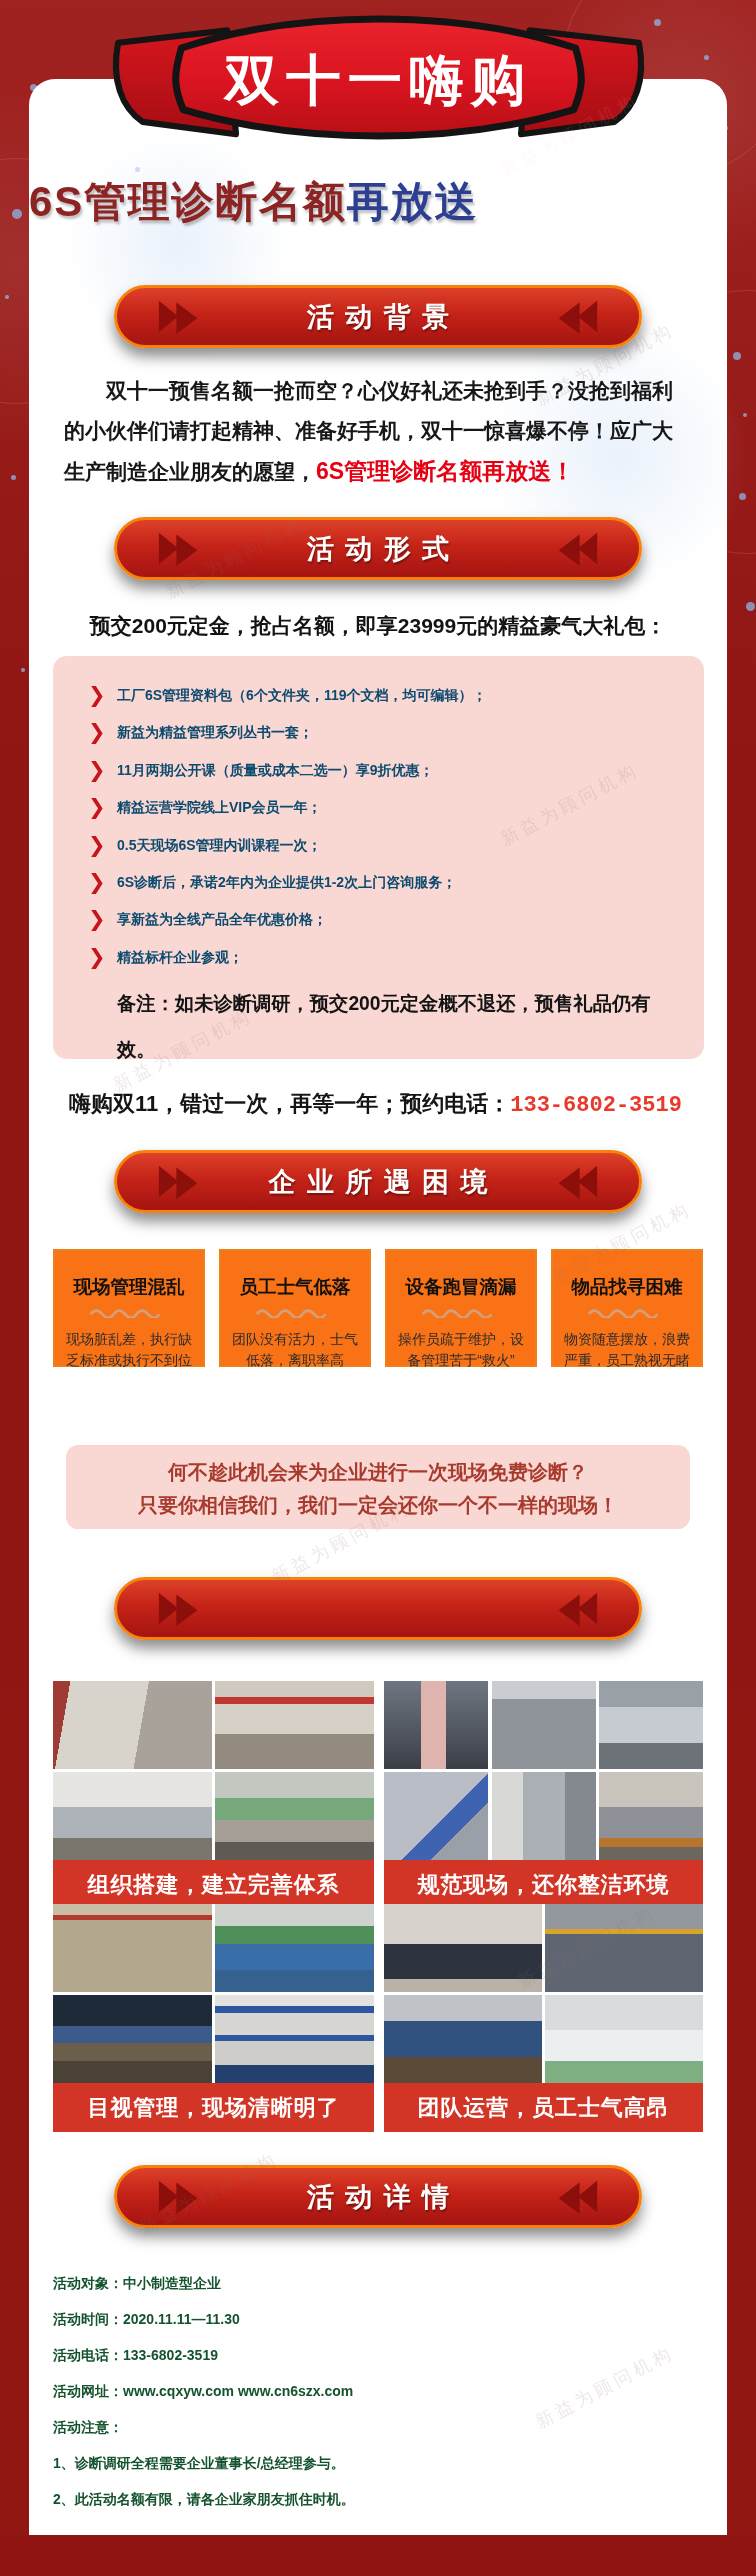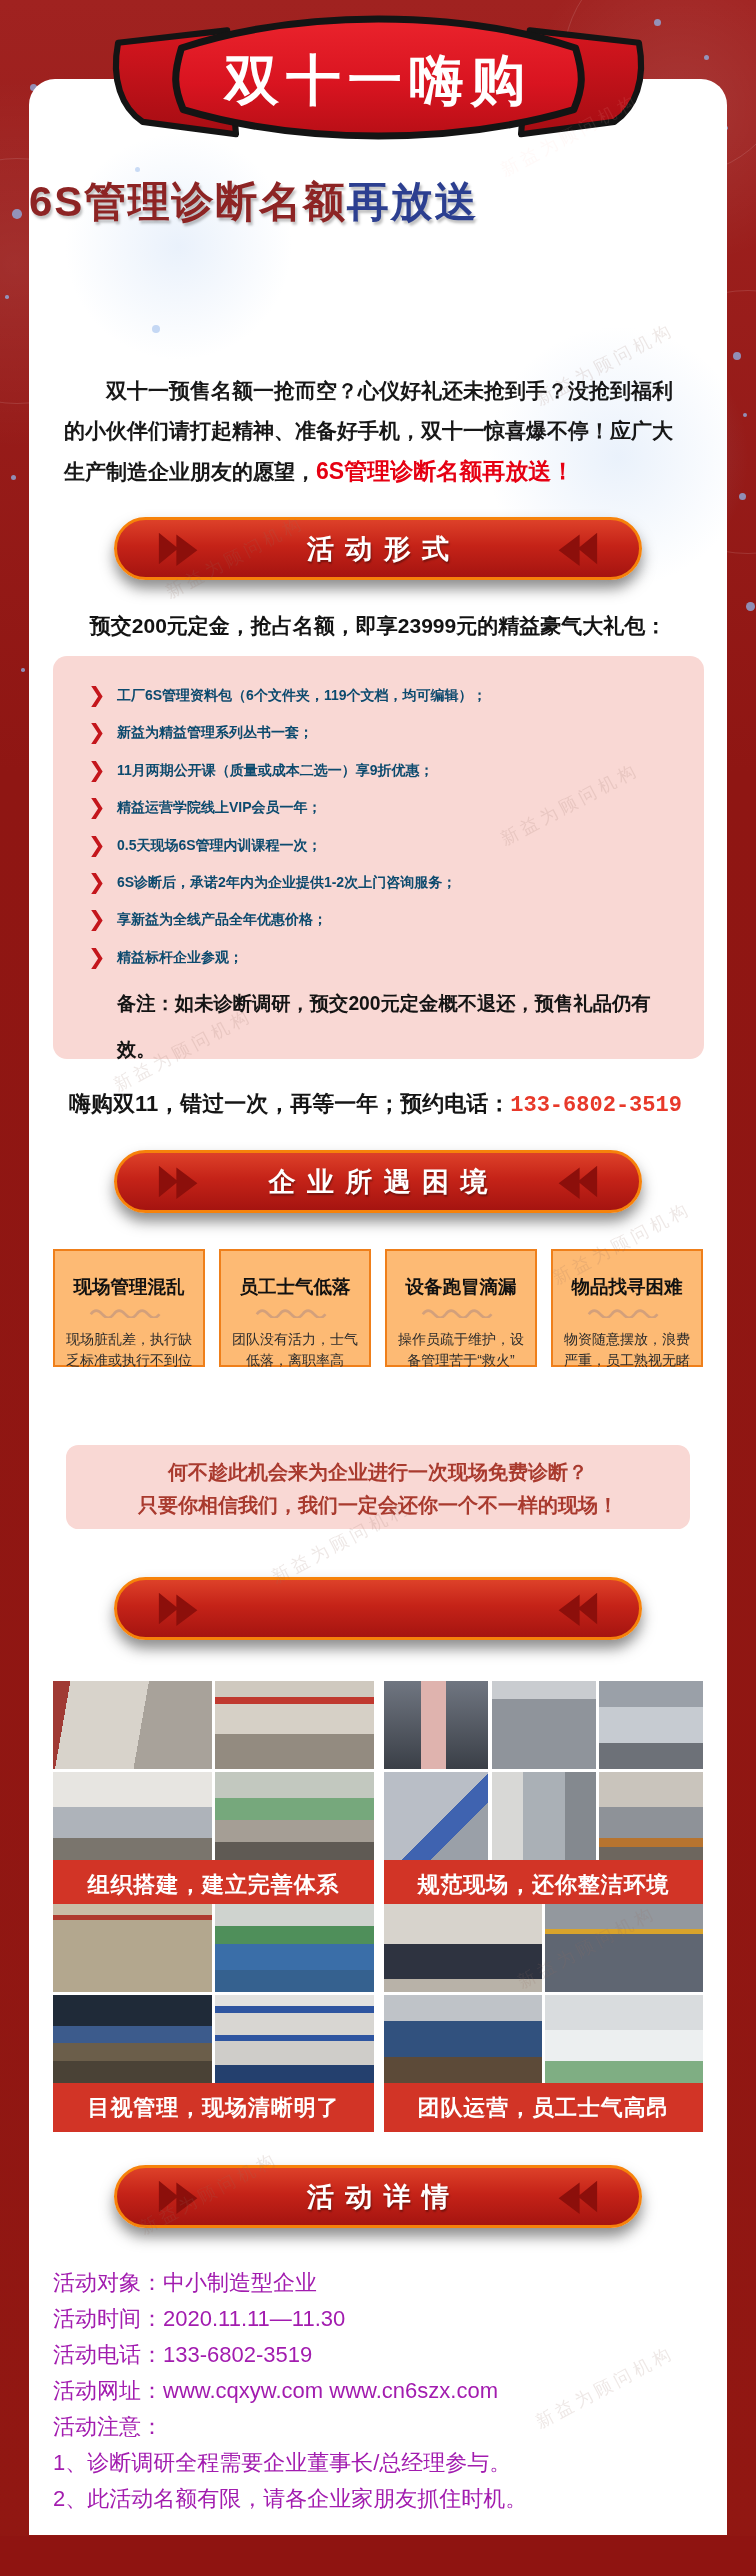--- a/index.html
+++ b/index.html
@@ -58,21 +58,21 @@
   .gift-item { display:flex; align-items:flex-start; margin-bottom:11.4px; }
   .gift-item .chev { color:#c4161c; font-weight:bold; font-size:21px; line-height:26px; margin-right:11.4px; }
   .gift-item .gtxt { font-size:14px; font-weight:bold; color:#0c4a6e; line-height:26px; }
   .gift-note { margin-left:29px; font-size:19.3px; font-weight:bold; color:#141414; line-height:46px; }
 
   .phoneline { position:absolute; top:1010px; left:40px; font-size:22px; font-weight:bold; color:#151515; }
   .phoneline .phone { color:#e8392a;font-family:Liberation Mono, monospace; }
 
   
   .diff-row { position:absolute; top:1170px; left:24px; width:651px; display:flex; gap:14px; }
-  .diff-box { width:152px; height:118px; background:#fdba74; border:2.6px solid #ef7f1a; text-align:center; }
+  .diff-box { width:152px; height:118px; background:#f97316; border:2.6px solid #ef7f1a; text-align:center; }
   .diff-title { margin-top:23px; font-size:18.5px; font-weight:bold; color:#111; }
   .diff-squiggle { margin:8.8px auto 10.6px; display:block; }
   .diff-desc { font-size:14px; color:#2b2b2b; line-height:21px; padding:0 7px; }
 
   .callout { position:absolute; top:1366px; left:37px; width:624px; height:84px;
     background:#f9d8d4; border-radius:12.3px; text-align:center; padding-top:11.4px; }
   .callout div { font-size:20px; font-weight:bold; color:#a93a2e; line-height:33px; }
 
   
   .photo-block { position:absolute; width:321px; background:#fff; }
@@ -98,21 +98,21 @@
   .pC2{background:linear-gradient(180deg,#cfd3cf 0 25%,#4f8f5a 25% 45%,#3a6ea8 45% 75%,#35618f 75%);}
   .pC3{background:linear-gradient(180deg,#1f2a38 0 35%,#3c5b8c 35% 55%,#6b5e4a 55% 75%,#4a4236 75%);}
   .pC4{background:linear-gradient(180deg,#e2e2e0 0 12%,#2e55a0 12% 20%,#d8d6d2 20% 45%,#2e55a0 45% 52%,#cfcdc9 52% 80%,#24406e 80%);}
   .pD1{background:linear-gradient(180deg,#d7d3cc 0 45%,#2e3340 45% 85%,#b8b2a8 85%);}
   .pD2{background:linear-gradient(180deg,#93989e 0 28%,#d9a42c 28% 34%,#5f6672 34%);}
   .pD3{background:linear-gradient(180deg,#bfc3c8 0 30%,#31517e 30% 70%,#5c4a38 70%);}
   .pD4{background:linear-gradient(180deg,#d9dcde 0 40%,#eceff0 40% 75%,#7fae83 75%);}
 
   
   .details { position:absolute; top:2186px; left:24px; width:651px; }
-  .detail-line { font-size:22px; font-weight:normal; color:#a21caf; line-height:36px; }
+  .detail-line { font-size:14px; font-weight:bold; color:#14532d; line-height:36px; }
 
   .footer-bar { position:absolute; left:0; top:2536px; width:756px; height:40px; background:#8f1411; }
 
   .wm { position:absolute; font-size:17.6px; letter-spacing:4.4px; color:rgba(150,110,100,.16);
     transform:rotate(-28deg); white-space:nowrap; pointer-events:none; }
   .wm.on-red { color:rgba(255,200,190,.10); }
 </style>
 </head>
 <body>
 
@@ -139,20 +139,29 @@
     <span class="glow" style="left:35px;top:53px;width:229px;height:229px;"></span>
     <span class="glow" style="left:457px;top:246px;width:264px;height:264px;"></span>
     <span class="dot" style="left:106px;top:88px;width:5.3px;height:5.3px;opacity:.45;"></span>
     <span class="dot" style="left:123px;top:246px;width:8px;height:8px;opacity:.5;"></span>
     <span class="dot" style="left:92px;top:450px;width:7px;height:7px;opacity:.4;"></span>
 
     <div class="title">
       <span class="t-red">6S管理诊断名额</span><span class="t-blue">再放送</span>
     </div>
 
+    <div class="pill" style="top:206px;">
+      <svg class="arr" viewBox="0 0 50 40">
+          <path d="M2,2 L24,20 L2,38 Z M22,4 L46,22 L22,40 Z" fill="#8c0f0b"></path>
+        </svg>
+      <span class="pill-label">活动背景</span>
+      <svg class="arr" viewBox="0 0 50 40">
+          <path d="M48,2 L26,20 L48,38 Z M28,4 L4,22 L28,40 Z" fill="#8c0f0b"></path>
+        </svg>
+    </div>
     <div class="para">
       <span>双十一预售名额一抢而空？心仪好礼还未抢到手？没抢到福利的小伙伴们请打起精神、准备好手机，双十一惊喜爆不停！应广大生产制造企业朋友的愿望，</span><span class="hl">6S管理诊断名额再放送！</span>
     </div>
 
     <div class="pill" style="top:438px;">
       <svg class="arr" viewBox="0 0 50 40">
           <path d="M2,2 L24,20 L2,38 Z M22,4 L46,22 L22,40 Z" fill="#8c0f0b"></path>
         </svg>
       <span class="pill-label">活动形式</span>
       <svg class="arr" viewBox="0 0 50 40">

